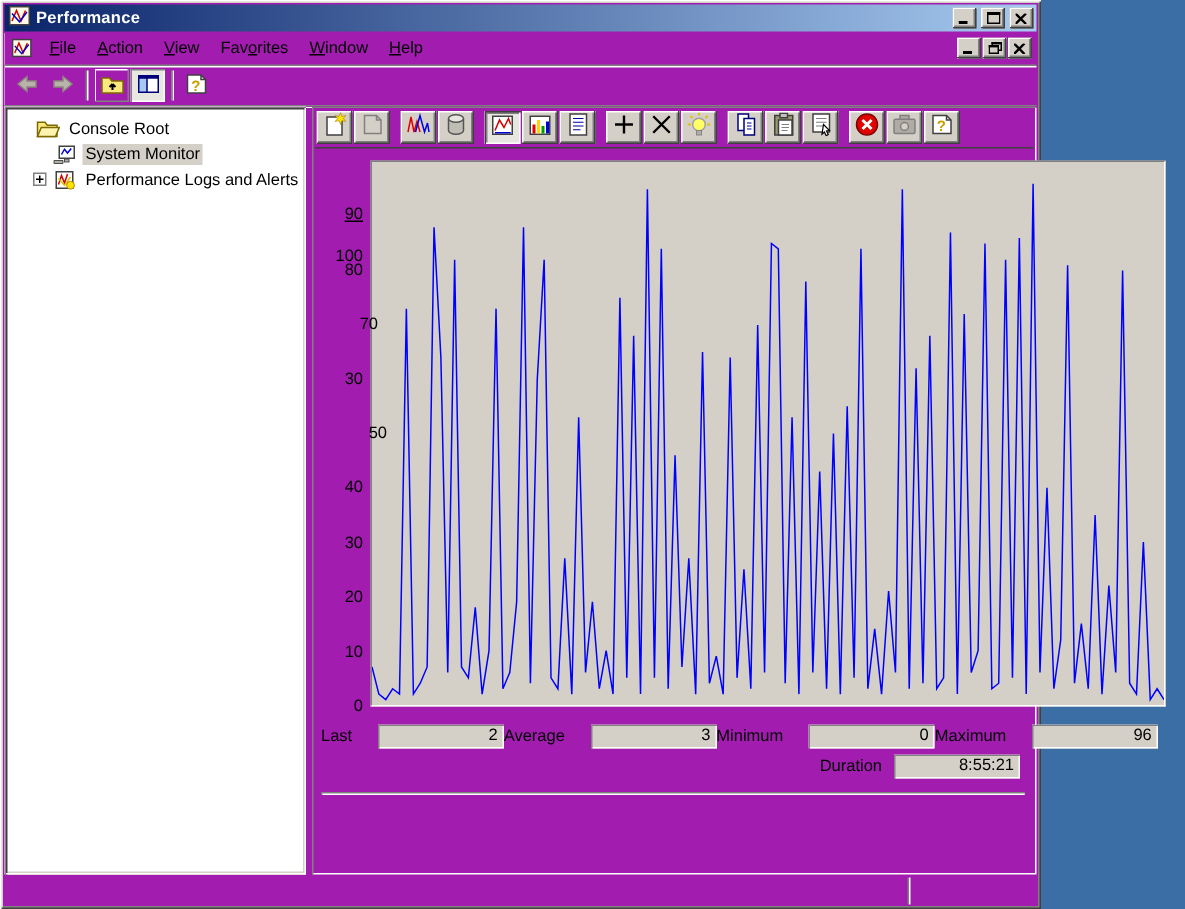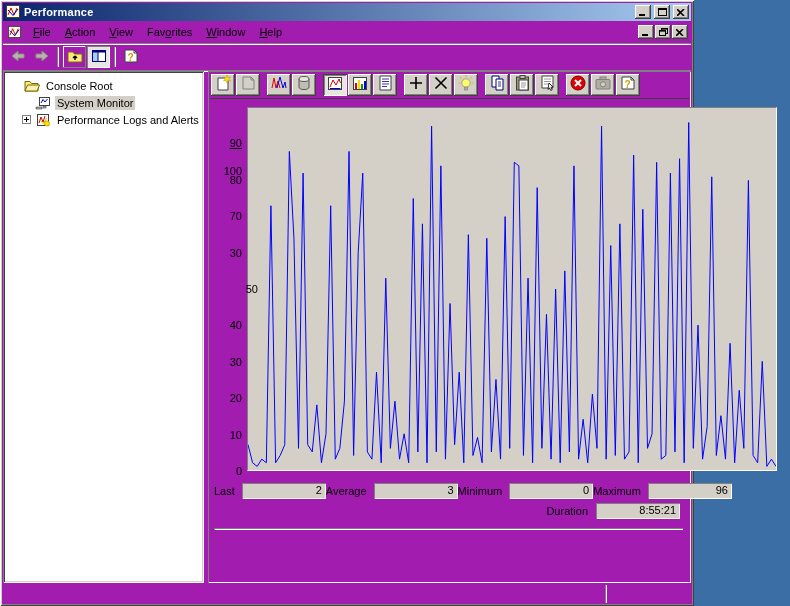--- a/index.html
+++ b/index.html
@@ -57,21 +57,21 @@
   .ct-btn.pressed{box-shadow: inset 1px 1px 0 #404040, inset -1px -1px 0 #fff, inset 2px 2px 0 #808080;background:#e8e6e0;}
   .ct-gap{width:5px;flex:0 0 auto;}
   
   .graph-area{height:378px;position:relative;flex:0 0 auto;}
   .y-label{position:absolute;width:32px;text-align:right;font-size:11px;}
   .plot{position:absolute;left:37px;top:8px;width:530px;height:364px;background:#d4d0c8;
     border:1px solid;border-color:#808080 #fff #fff #808080;}
   .plot svg{display:block;width:100%;height:100%;}
   
   .stats1{display:flex;justify-content:space-between;align-items:center;margin:6px 9px 0 4px;flex:0 0 auto;}
-  .stat-pair{display:flex;align-items:center;gap:7px;}
+  .stat-pair{display:flex;align-items:center;gap:17px;}
   .stat-box{width:84px;height:16px;padding:1px 4px;text-align:right;background:#d4d0c8;
     box-shadow: inset 1px 1px 0 #808080, inset -1px -1px 0 #fff;}
   .stats2{display:flex;justify-content:flex-end;align-items:center;gap:8px;margin:4px 9px 0 0;flex:0 0 auto;}
   
   .legend{margin:9px 6px 0 4px;background:#fff;padding:1px;flex:0 0 auto;
     box-shadow: inset 1px 1px 0 #808080, inset -1px -1px 0 #fff;}
   .legend-head,.legend-row{display:grid;grid-template-columns:44px 42px 184px 52px 48px 50px 78px 1fr;}
   .legend-head{height:16px;}
   .lh-cell{background:#d4d0c8;padding:1px 5px;white-space:nowrap;overflow:hidden;
     box-shadow: inset -1px -1px 0 #808080, inset 1px 1px 0 #fff;}
@@ -348,21 +348,21 @@
 
       <div class="graph-area" id="graph-area">
         <div class="plot">
           <svg id="plot-svg" viewBox="0 0 530 364" preserveAspectRatio="none">
               <polyline points="0.0,338.5 4.6,356.7 9.2,360.4 13.8,353.1 18.4,356.7 23.0,98.3 27.7,356.7 32.3,349.4 36.9,338.5 41.5,43.7 46.1,131.0 50.7,342.2 55.3,65.5 59.9,338.5 64.5,345.8 69.1,298.5 73.7,356.7 78.3,327.6 83.0,98.3 87.6,353.1 92.2,342.2 96.8,294.8 101.4,43.7 106.0,349.4 110.6,145.6 115.2,65.5 119.8,345.8 124.4,353.1 129.0,265.7 133.7,356.7 138.3,171.1 142.9,342.2 147.5,294.8 152.1,353.1 156.7,327.6 161.3,356.7 165.9,91.0 170.5,345.8 175.1,116.5 179.7,356.7 184.3,18.2 189.0,345.8 193.6,58.2 198.2,353.1 202.8,196.6 207.4,338.5 212.0,265.7 216.6,356.7 221.2,127.4 225.8,349.4 230.4,331.2 235.0,356.7 239.7,131.0 244.3,345.8 248.9,273.0 253.5,353.1 258.1,109.2 262.7,342.2 267.3,54.6 271.9,58.2 276.5,349.4 281.1,171.1 285.7,356.7 290.3,80.1 295.0,342.2 299.6,207.5 304.2,353.1 308.8,182.0 313.4,356.7 318.0,163.8 322.6,345.8 327.2,58.2 331.8,353.1 336.4,313.0 341.0,356.7 345.7,287.6 350.3,342.2 354.9,18.2 359.5,353.1 364.1,138.3 368.7,349.4 373.3,116.5 377.9,353.1 382.5,345.8 387.1,47.3 391.7,356.7 396.3,101.9 401.0,342.2 405.6,327.6 410.2,54.6 414.8,353.1 419.4,349.4 424.0,65.5 428.6,345.8 433.2,51.0 437.8,356.7 442.4,14.6 447.0,342.2 451.7,218.4 456.3,353.1 460.9,320.3 465.5,69.2 470.1,349.4 474.7,309.4 479.3,353.1 483.9,236.6 488.5,356.7 493.1,283.9 497.7,342.2 502.3,72.8 507.0,349.4 511.6,356.7 516.2,254.8 520.8,360.4 525.4,353.1 530.0,360.4" fill="none" stroke="#0000ff" stroke-width="1"></polyline>
             </svg>
         </div>
       <span class="y-label" style="top: 18px; left: 0px; margin-top: 48px;">100</span>
           <span class="y-label" style="top: 38.4px; left: 0px; text-decoration: underline;">90</span>
           <span class="y-label" style="top: 74.8px; left: 0px;">80</span>
-          <span class="y-label" style="top: 111.2px; left: 0px;">70</span>
+          <span class="y-label" style="top: 111.2px; left: 10px;">70</span>
           <span class="y-label" style="top: 147.6px; left: 0px;">30</span>
           <span class="y-label" style="top: 184px; left: 16px;">50</span>
           <span class="y-label" style="top: 220.4px; left: 0px;">40</span>
           <span class="y-label" style="top: 256.8px; left: 0px;">30</span>
           <span class="y-label" style="top: 293.2px; left: 0px;">20</span>
           <span class="y-label" style="top: 329.6px; left: 0px;">10</span>
           <span class="y-label" style="top: 366px; left: 0px;">0</span>
         </div>
 
       <div class="stats1">

